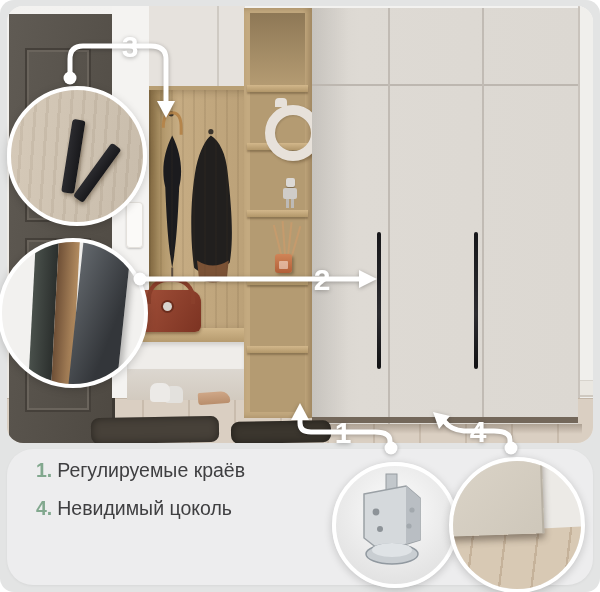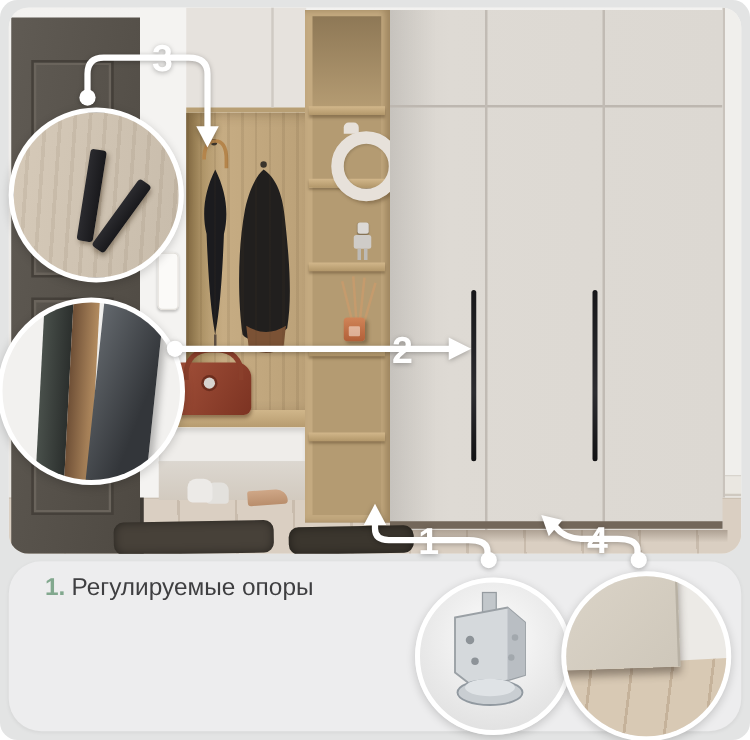--- a/index.html
+++ b/index.html
@@ -154,21 +154,22 @@
     <div class="plinth-recess"></div>
     <div class="right-wall"></div>
     <div class="baseboard"></div>
     <div class="floor-shadow"></div>
     <div class="mat m1"></div>
     <div class="mat m2"></div>
   </div>
 
   <div class="panel">
     <div class="legend">
-      <p><span class="num">1.</span><span>Регулируемые опоры</span></p>
+      <p><span class="num">1.</span><span>Регулируемые краёв</span></p>
+      <p><span class="num">4.</span><span>Невидимый цоколь</span></p>
     </div>
   </div>
 
   <div class="inset inset-hook">
     <div class="grain"></div>
     <div class="hook-arm a1"></div>
     <div class="hook-arm a2"></div>
   </div>
   <div class="inset inset-handle">
     <div class="layer dark-slim"></div>

